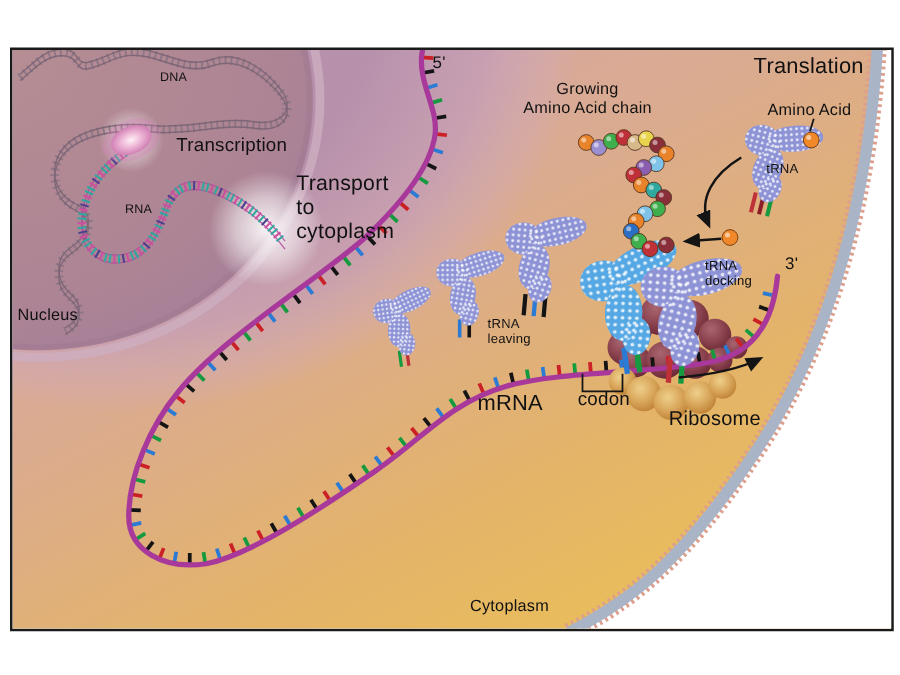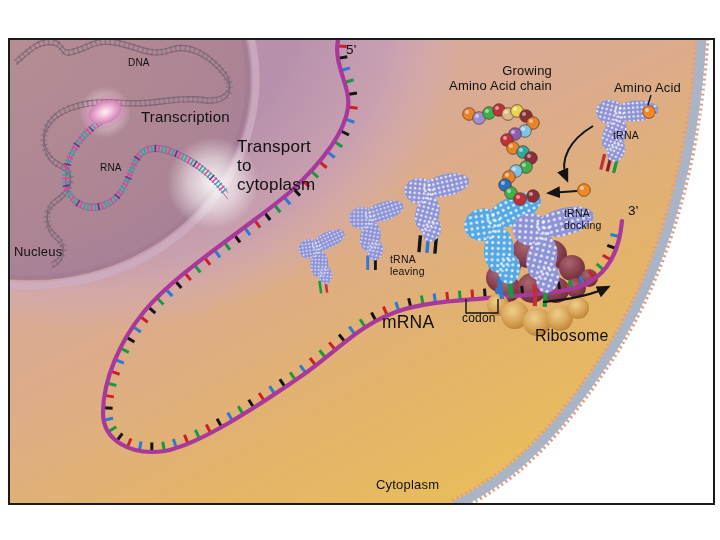--- a/index.html
+++ b/index.html
@@ -16,27 +16,27 @@
     position:absolute;color:#111;white-space:pre-line;line-height:1.12;
     letter-spacing:.2px;
   }
   #lbl-dna{left:118px;top:17px;font-size:10px}
   #lbl-transcription{left:131px;top:69px;font-size:15px}
   #lbl-transport{left:227px;top:97px;font-size:17px}
   #lbl-rna{left:90px;top:122px;font-size:10px}
   #lbl-nucleus{left:4px;top:205px;font-size:13px}
   #lbl-5{left:336px;top:2px;font-size:13.5px}
   #lbl-translation{right:22px;top:3px;font-size:17.5px}
-  #lbl-growing{left:378px;top:24px;width:164px;text-align:right;font-size:13px}
+  #lbl-growing{left:378px;top:24px;width:164px;text-align:center;font-size:13px}
   #lbl-aminoacid{left:604px;top:41px;font-size:13px}
   #lbl-trna{left:603px;top:90px;font-size:10.5px}
   #lbl-docking{left:554px;top:168px;font-size:10.5px}
   #lbl-3{left:618px;top:163px;font-size:13.5px}
   #lbl-leaving{left:380px;top:214px;font-size:10.5px}
-  #lbl-codon{left:452px;top:272px;width:42px;text-align:left;font-size:12px}
+  #lbl-codon{left:452px;top:272px;width:42px;text-align:right;font-size:15px}
   #lbl-mrna{left:372px;top:273px;font-size:17.5px}
   #lbl-ribosome{left:525px;top:287px;font-size:16px}
   #lbl-cytoplasm{left:366px;top:438px;font-size:13px}
 </style>
 </head>
 <body>
 
 <div id="frame">
   <svg id="scene" width="703" height="463" viewBox="10 40 703 463" xmlns="http://www.w3.org/2000/svg">
       <defs>
@@ -440,20 +440,21 @@
     </svg>
 
   <div class="lbl" id="lbl-dna">DNA</div>
   <div class="lbl" id="lbl-transcription">Transcription</div>
   <div class="lbl" id="lbl-transport">Transport
 to
 cytoplasm</div>
   <div class="lbl" id="lbl-rna">RNA</div>
   <div class="lbl" id="lbl-nucleus">Nucleus</div>
   <div class="lbl" id="lbl-5">5'</div>
+  <div class="lbl" id="lbl-translation">Translation</div>
   <div class="lbl" id="lbl-growing">Growing
 Amino Acid chain</div>
   <div class="lbl" id="lbl-aminoacid">Amino Acid</div>
   <div class="lbl" id="lbl-trna">tRNA</div>
   <div class="lbl" id="lbl-docking">tRNA
 docking</div>
   <div class="lbl" id="lbl-3">3'</div>
   <div class="lbl" id="lbl-leaving">tRNA
 leaving</div>
   <div class="lbl" id="lbl-codon">codon</div>

